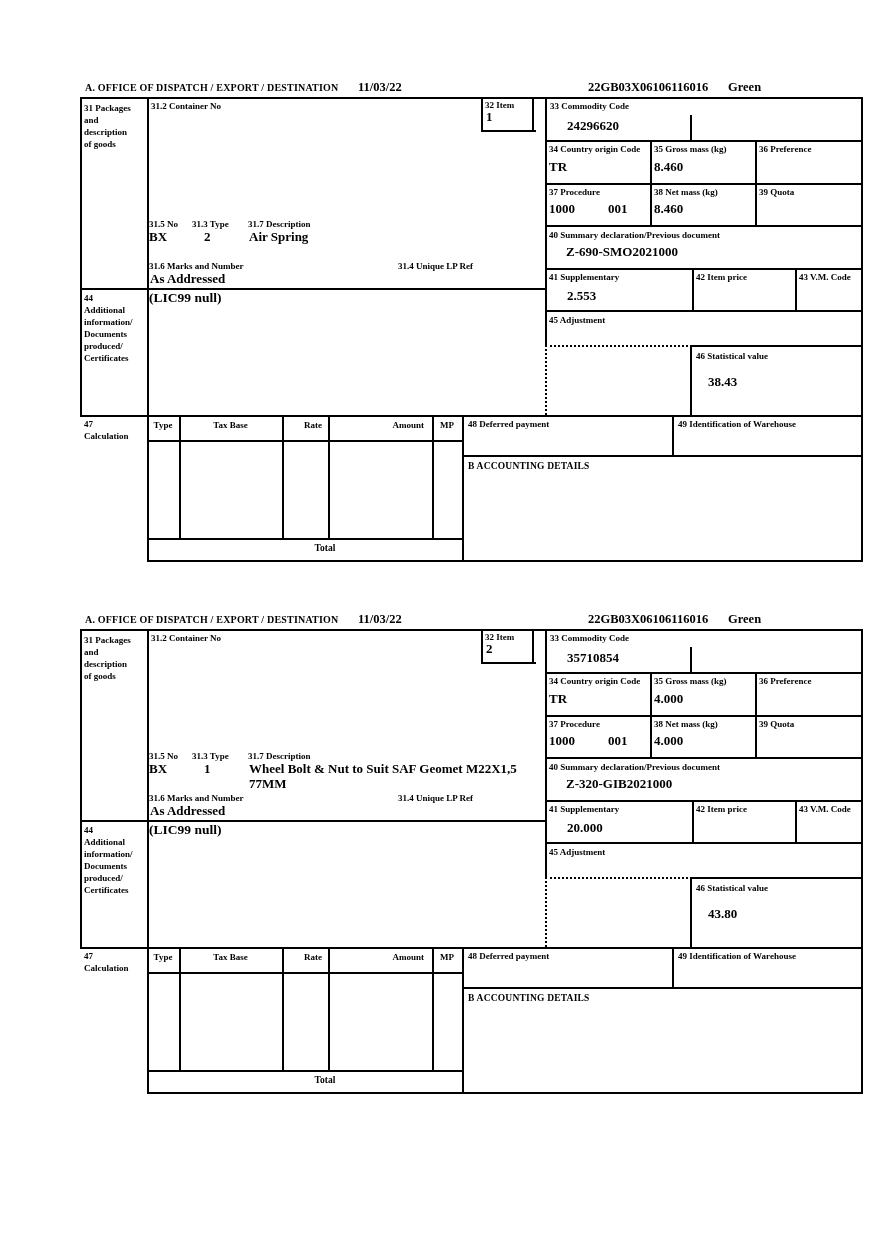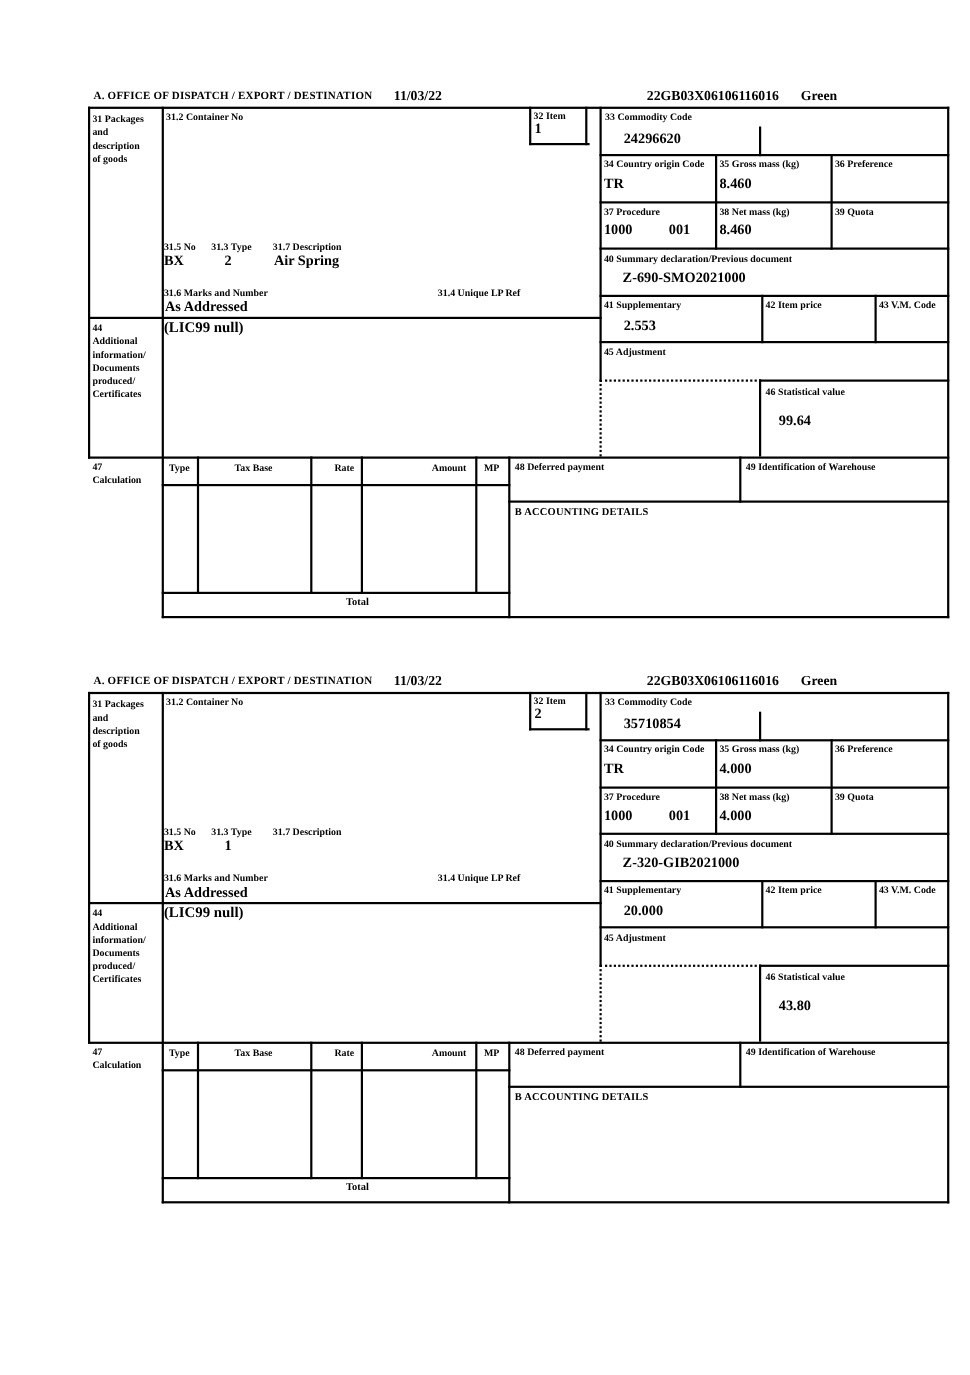--- a/index.html
+++ b/index.html
@@ -103,21 +103,21 @@
     <span class="val" style="left:574px;top:121px">8.460</span>
     <span class="lbl" style="left:679px;top:107px">39 Quota</span>
     <span class="lbl" style="left:469px;top:150px">40 Summary declaration/Previous document</span>
     <span class="val" style="left:486px;top:164px">Z-690-SMO2021000</span>
     <span class="lbl" style="left:469px;top:192px">41 Supplementary</span>
     <span class="val" style="left:487px;top:208px">2.553</span>
     <span class="lbl" style="left:616px;top:192px">42 Item price</span>
     <span class="lbl" style="left:719px;top:192px">43 V.M. Code</span>
     <span class="lbl" style="left:469px;top:235px">45 Adjustment</span>
     <span class="lbl" style="left:616px;top:271px">46 Statistical value</span>
-    <span class="val" style="left:628px;top:294px">99.64</span>
+    <span class="val" style="left:628px;top:294px">38.43</span>
 
     <span class="lbl pl" style="left:4px;top:212px;width:64px">44
 Additional
 information/
 Documents
 produced/
 Certificates</span>
     <span class="val" style="left:69px;top:210px;font-size:13.5px">(LIC99 null)</span>
 
     <span class="lbl pl" style="left:4px;top:338px;width:60px">47
@@ -181,20 +181,22 @@
 description
 of goods</span>
     <span class="lbl" style="left:71px;top:21px">31.2 Container No</span>
     <span class="lbl" style="left:405px;top:20px">32 Item</span>
     <span class="val" style="left:406px;top:29px">2</span>
     <span class="lbl" style="left:69px;top:139px">31.5 No</span>
     <span class="lbl" style="left:112px;top:139px">31.3 Type</span>
     <span class="lbl" style="left:168px;top:139px">31.7 Description</span>
     <span class="val" style="left:69px;top:149px">BX</span>
     <span class="val" style="left:124px;top:149px">1</span>
+    <span class="val plv" style="left:169px;top:149px">Wheel Bolt &amp; Nut to Suit SAF Geomet M22X1,5
+77MM</span>
     <span class="lbl" style="left:69px;top:181px">31.6 Marks and Number</span>
     <span class="lbl" style="left:318px;top:181px">31.4 Unique LP Ref</span>
     <span class="val" style="left:70px;top:191px">As Addressed</span>
 
     <span class="lbl" style="left:470px;top:21px">33 Commodity Code</span>
     <span class="val" style="left:487px;top:38px">35710854</span>
     <span class="lbl" style="left:469px;top:64px">34 Country origin Code</span>
     <span class="val" style="left:469px;top:79px">TR</span>
     <span class="lbl" style="left:574px;top:64px">35 Gross mass (kg)</span>
     <span class="val" style="left:574px;top:79px">4.000</span>

